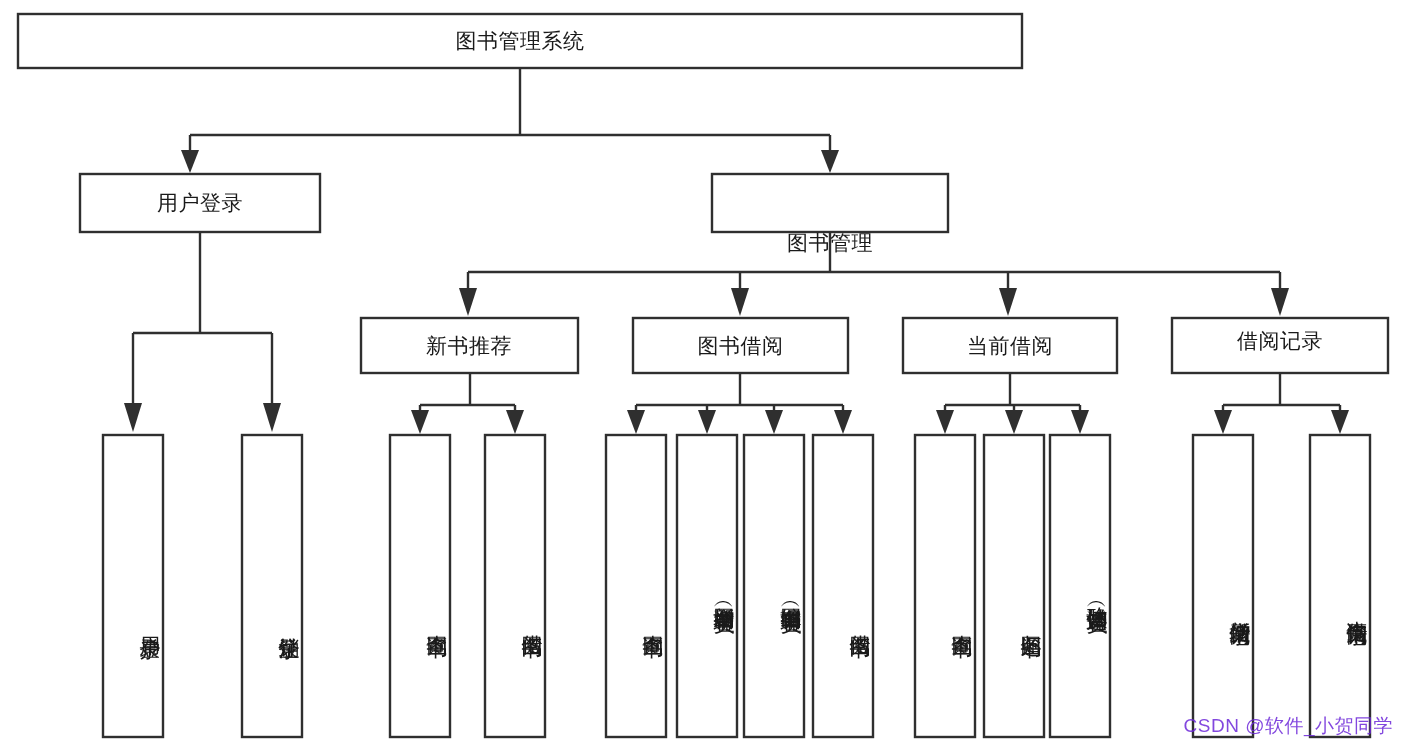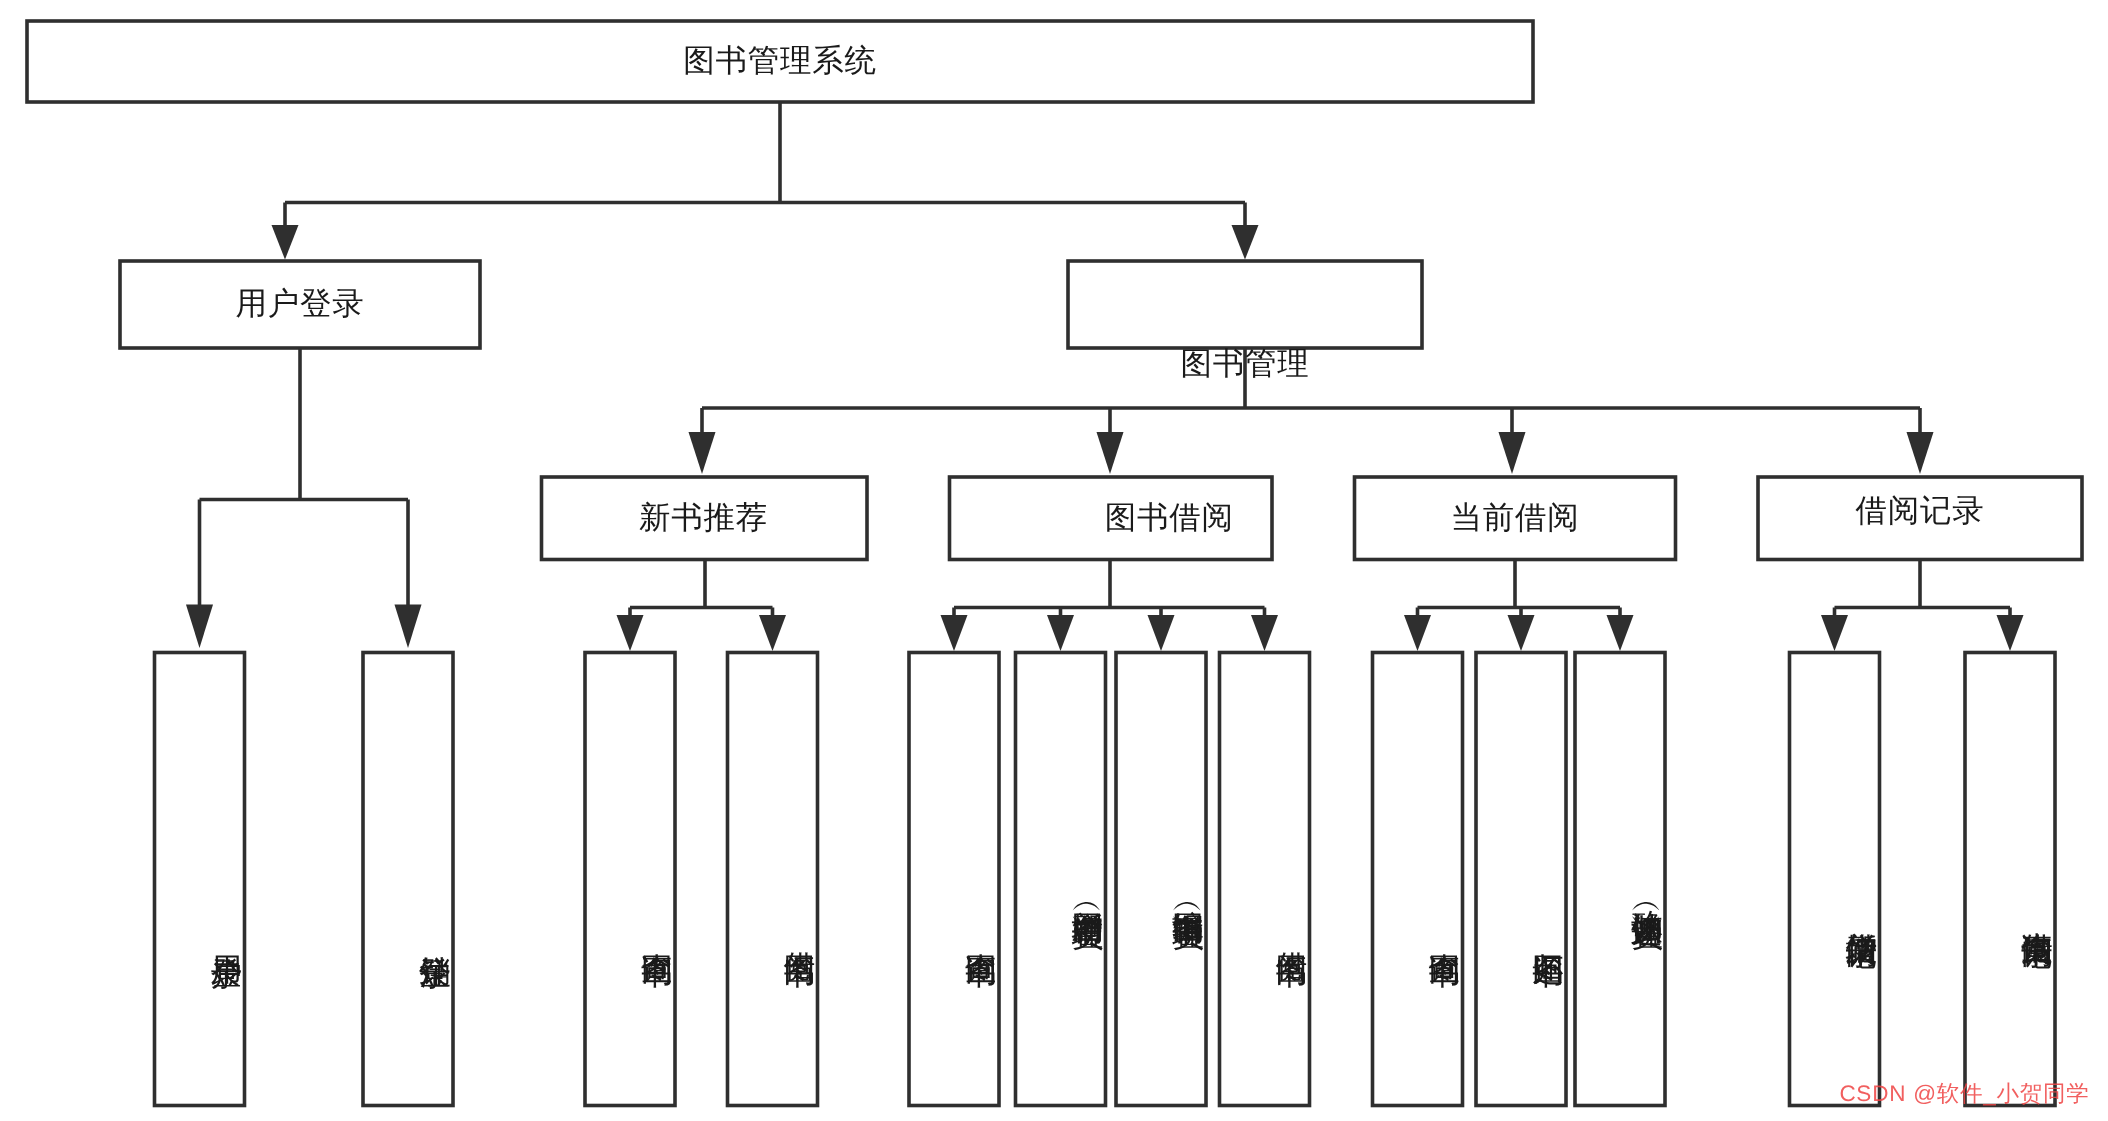--- a/index.html
+++ b/index.html
@@ -68,22 +68,22 @@
     writing-mode: vertical-rl;
     text-orientation: upright;
     white-space: nowrap;
     pointer-events: none;
     padding-top: 6px;
   }
   .watermark {
     position: absolute;
     right: 12px;
     bottom: 8px;
-    font-size: 15px;
-    color: #ef4444;
+    font-size: 19px;
+    color: #6d28d9;
     letter-spacing: 0.5px;
     white-space: nowrap;
     opacity: 0.85;
     pointer-events: none;
   }
 </style>
 </head>
 <body>
 
 <div id="diagram-root">
@@ -180,21 +180,21 @@
     <rect class="node-box" x="1310" y="435" width="60" height="302"></rect>
 
   </svg>
 
   <div class="node-label-h" style="left:18px; top:14px; width:1004px; height:54px;">图书管理系统</div>
 
   <div class="node-label-h" style="left:80px; top:174px; width:240px; height:58px;">用户登录</div>
   <div class="node-label-h" style="left:712px; top:174px; width:236px; height:58px;margin-top:40px;">图书管理</div>
 
   <div class="node-label-h" style="left:361px; top:318px; width:216px; height:55px;">新书推荐</div>
-  <div class="node-label-h" style="left:633px; top:318px; width:215px; height:55px;margin-left:39px;">图书借阅</div>
+  <div class="node-label-h" style="left:633px; top:318px; width:215px; height:55px;">图书借阅</div>
   <div class="node-label-h" style="left:903px; top:318px; width:214px; height:55px;text-align:center;">当前借阅</div>
   <div class="node-label-h" style="left:1172px; top:318px; width:216px; height:46px;">借阅记录</div>
 
   <div class="node-label-v" style="left:103px; top:495px; width:60px; height:242px;">用户登录</div>
   <div class="node-label-v" style="left:242px; top:495px; width:60px; height:242px;">注销登录</div>
 
   <div class="node-label-v" style="left:390px; top:490px; width:60px; height:247px;">查询图书</div>
   <div class="node-label-v" style="left:485px; top:490px; width:60px; height:247px;">借阅图书</div>
 
   <div class="node-label-v" style="left:606px; top:490px; width:60px; height:247px;">查询图书</div>

